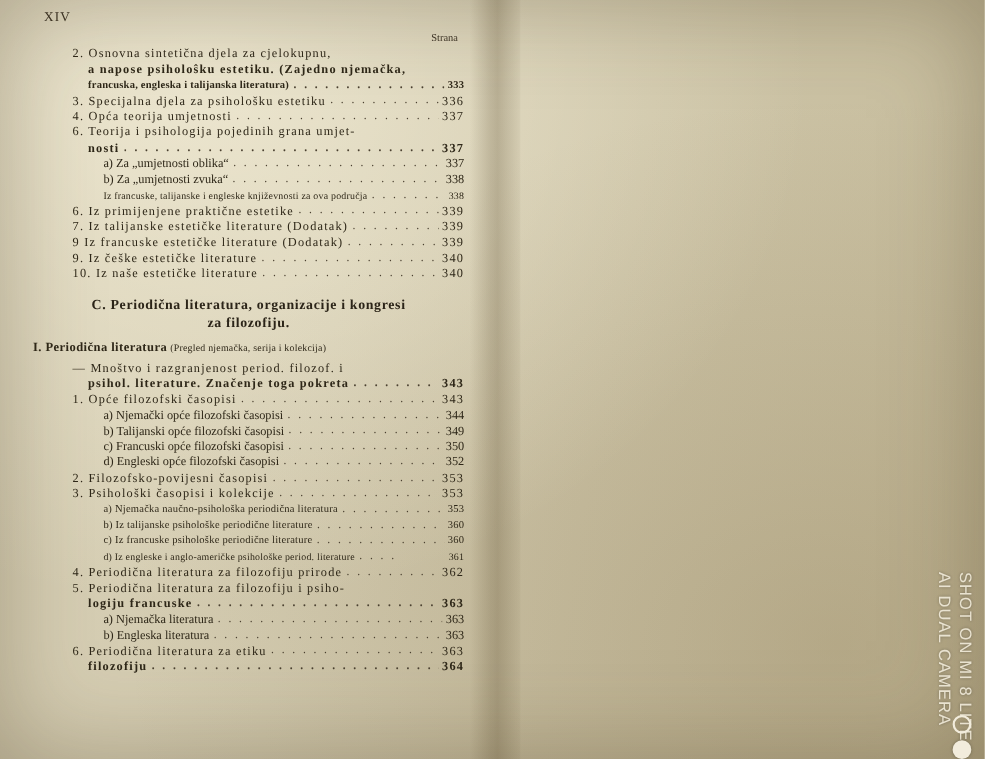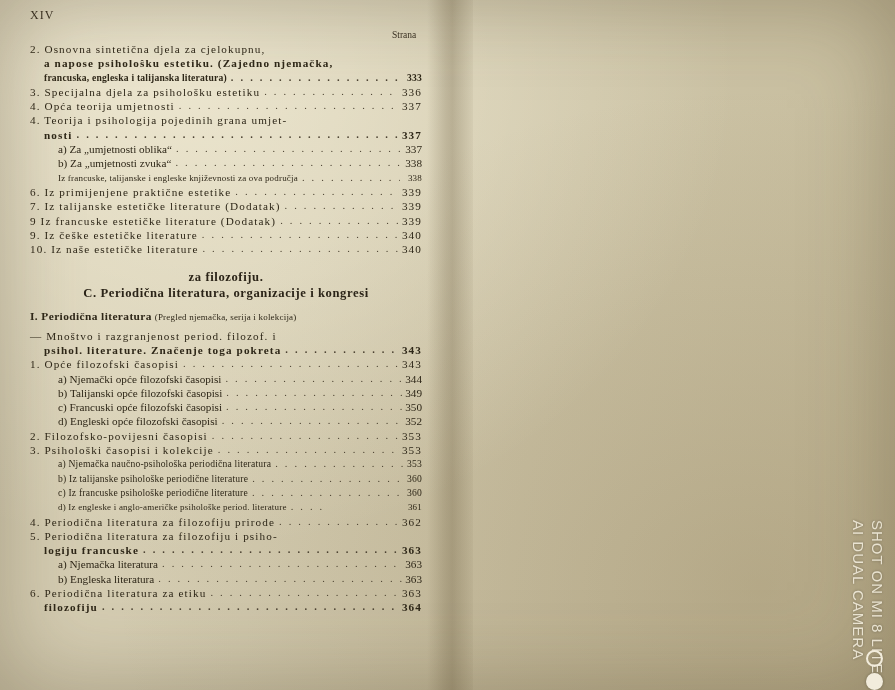--- a/index.html
+++ b/index.html
@@ -29,40 +29,41 @@
     pointer-events:none;
   }
 
   .col{position:absolute;top:0;}
   .colL{left:0;width:440px;height:690px;}
   .colR{left:455px;width:440px;height:690px;}
 
   .folio{
     position:absolute;font-size:12px;letter-spacing:1px;color:#3a3124;
   }
-  .folio-l{left:30px;top:8px;}
+  .folio-l{left:40px;top:8px;}
 
   .strana{
     position:absolute;font-size:9.5px;color:#3a3124;
   }
   .strana-l{left:392px;top:30px;}
 
   .body-l{position:absolute;left:30px;top:42px;width:392px;}
 
   .line{
     position:relative;
     font-size:11.2px;
     line-height:14.2px;
     white-space:nowrap;
     color:#2e2718;
   }
   .row{
     display:flex;align-items:center;
     font-size:11.2px;line-height:14.3px;
     color:#2e2718;
+    margin-left:36px;
   }
   .row .txt{white-space:nowrap;}
   .row .dots{
     flex:1 1 auto;
     overflow:hidden;
     white-space:nowrap;
     margin:0 3px 0 4px;
     color:#4a4030;
     font-size:10.5px;
     letter-spacing:2.2px;
@@ -139,21 +140,21 @@
           <span class="txt">3. Specijalna djela za psihološku estetiku</span>
           <span class="dots">. . . . . . . . . . . . . . . . . . . . . . . . . . . . . . . . . . . . . . . .</span>
           <span class="pg">336</span>
         </div>
         <div class="row ind0 sp">
           <span class="txt">4. Opća teorija umjetnosti</span>
           <span class="dots">. . . . . . . . . . . . . . . . . . . . . . . . . . . . . . . . . . . . . . . .</span>
           <span class="pg">337</span>
         </div>
         <div class="row ind0 sp">
-          <span class="txt">4. Teorija i psihologija pojedinih grana umjet-</span>
+          <span class="txt">6. Teorija i psihologija pojedinih grana umjet-</span>
         </div>
         <div class="row ind1 sp">
           <span class="txt">nosti</span>
           <span class="dots">. . . . . . . . . . . . . . . . . . . . . . . . . . . . . . . . . . . . . . . .</span>
           <span class="pg">337</span>
         </div>
         <div class="row ind2">
           <span class="txt">a) Za „umjetnosti oblika“</span>
           <span class="dots">. . . . . . . . . . . . . . . . . . . . . . . . . . . . . . . . . . . . . . . .</span>
           <span class="pg">337</span>
@@ -191,22 +192,22 @@
         <div class="row ind0 sp">
           <span class="txt">10. Iz naše estetičke literature</span>
           <span class="dots">. . . . . . . . . . . . . . . . . . . . . . . . . . . . . . . . . . . . . . . .</span>
           <span class="pg">340</span>
         </div>
       </div>
 
       <div class="gap14"></div>
 
       <div class="head">
+        <div>C. Periodična literatura, organizacije i kongresi</div>
         <div>za filozofiju.</div>
-        <div>C. Periodična literatura, organizacije i kongresi</div>
       </div>
 
       <div class="gap8"></div>
 
       <div class="line">
         <span class="subhead">I. Periodična literatura</span>
         <span class="smaller">(Pregled njemačka, serija i kolekcija)</span>
       </div>
 
       <div class="gap4"></div>

